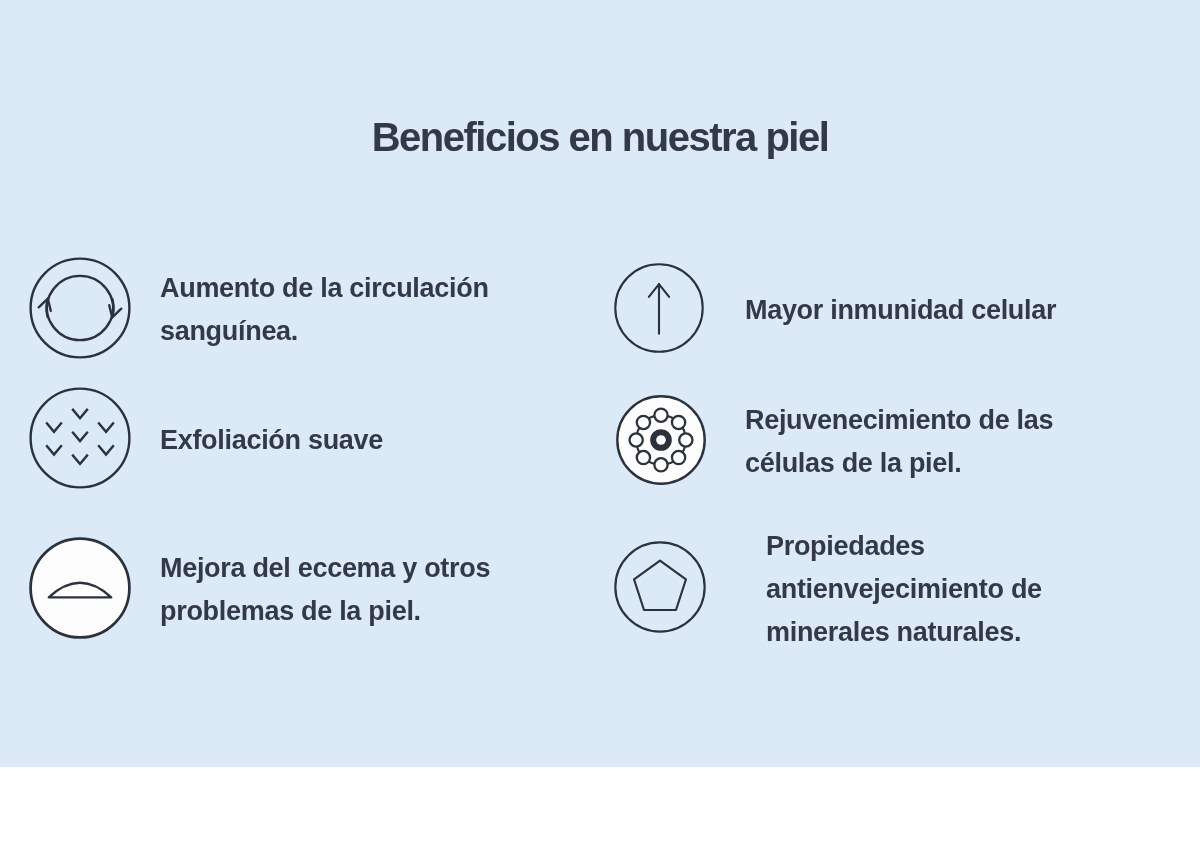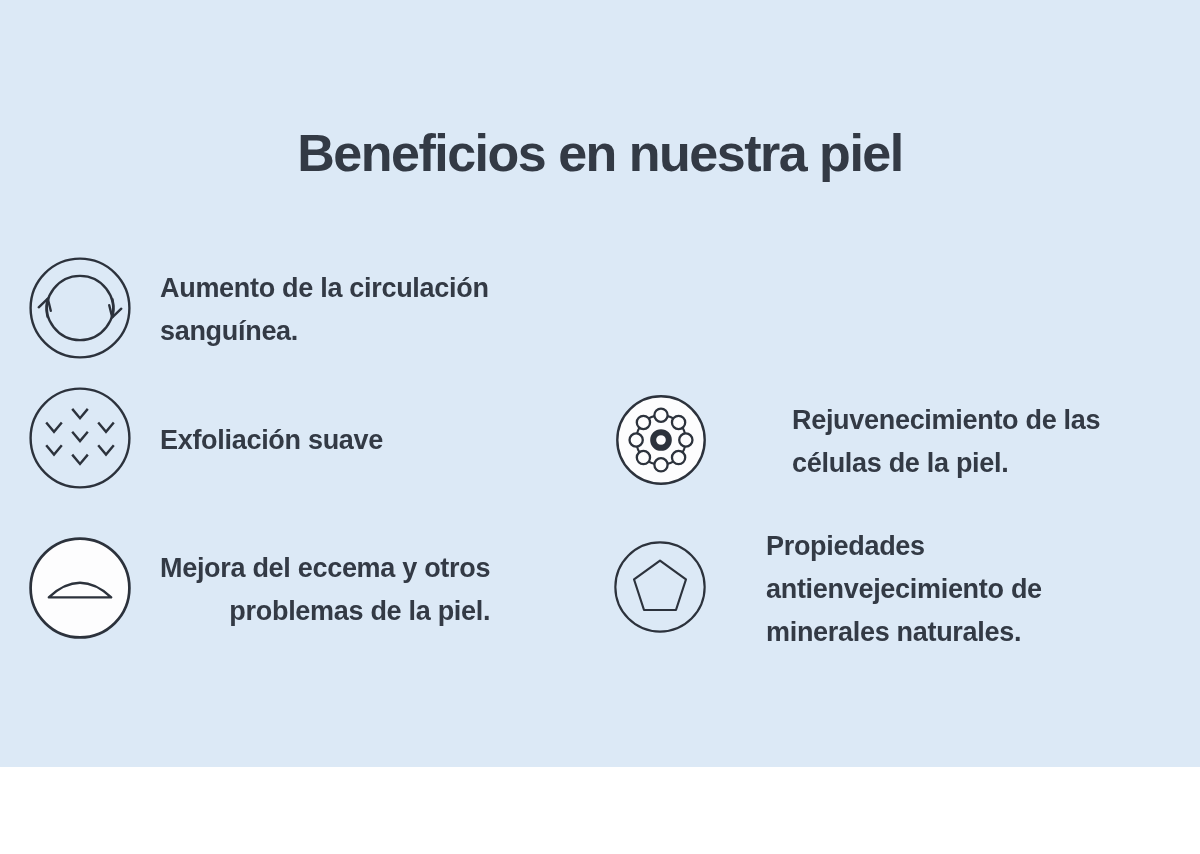--- a/index.html
+++ b/index.html
@@ -28,21 +28,21 @@
     width: 1200px;
     height: 87px;
     background: #ffffff;
   }
   .title {
     position: absolute;
     left: 0;
     top: 88px;
     width: 1200px;
     text-align: center;
-    font-size: 52px;
+    font-size: 40px;
     font-weight: 700;
     letter-spacing: -1.5px;
     color: #333a45;
   }
   .benefit {
     position: absolute;
     display: flex;
     align-items: center;
   }
   .benefit .icon-wrap {
@@ -55,25 +55,25 @@
     letter-spacing: -0.3px;
     line-height: 43px;
     color: #333a45;
     white-space: pre-line;
   }
   
   #item-l1 { left: 28px;  top: 258px; height: 104px; }
   #item-l1 .benefit-text { margin-left: 28px; }
   #item-l2 { left: 28px;  top: 388px; height: 104px; }
   #item-l2 .benefit-text { margin-left: 28px; text-align: right; }
-  #item-l3 { left: 28px;  top: 538px; height: 104px; text-align: right; }
+  #item-l3 { left: 28px;  top: 538px; height: 104px; }
   #item-l3 .benefit-text { margin-left: 28px; }
   #item-r1 { left: 613px; top: 264px; height: 92px; }
   #item-r1 .benefit-text { margin-left: 40px; }
-  #item-r2 { left: 615px; top: 396px; height: 92px; gap: 47px; }
+  #item-r2 { left: 615px; top: 396px; height: 92px; }
   #item-r2 .benefit-text { margin-left: 38px; }
   #item-r3 { left: 613px; top: 542px; height: 94px; }
   #item-r3 .benefit-text { margin-left: 59px; }
 
   svg .stroke {
     fill: none;
     stroke: #2c323c;
     stroke-width: 2.3;
   }
   svg .stroke-round {
@@ -134,20 +134,30 @@
     <span class="icon-wrap">
       <svg width="104" height="104" viewBox="0 0 100 100">
         <circle class="white-fill" cx="50" cy="50" r="47.5"></circle>
         <path class="stroke-round" d="M 20 59 Q 50 31 80 59 Z"></path>
       </svg>
     </span>
     <span class="benefit-text">Mejora del eccema y otros
 problemas de la piel.</span>
   </div>
 
+  <div class="benefit" id="item-r1">
+    <span class="icon-wrap">
+      <svg width="92" height="92" viewBox="0 0 100 100">
+        <circle class="stroke" cx="50" cy="50" r="47.5"></circle>
+        <path class="stroke-round" d="M 50 78 L 50 24"></path>
+        <path class="stroke-round" d="M 39 38 L 50 24 L 61 38"></path>
+      </svg>
+    </span>
+    <span class="benefit-text">Mayor inmunidad celular</span>
+  </div>
 
   <div class="benefit" id="item-r2">
     <span class="icon-wrap">
       <svg width="92" height="92" viewBox="0 0 100 100">
         <circle class="white-fill" cx="50" cy="50" r="47.5"></circle>
         <circle class="stroke" cx="50" cy="50" r="27"></circle>
         <circle cx="50" cy="50" r="8.5" fill="none" stroke="#2c323c" stroke-width="6.5"></circle>
         <g fill="#fdfdfe" stroke="#2c323c" stroke-width="2.5">
           <circle cx="50" cy="23" r="7.2"></circle>
           <circle cx="69.1" cy="30.9" r="7.2"></circle>

